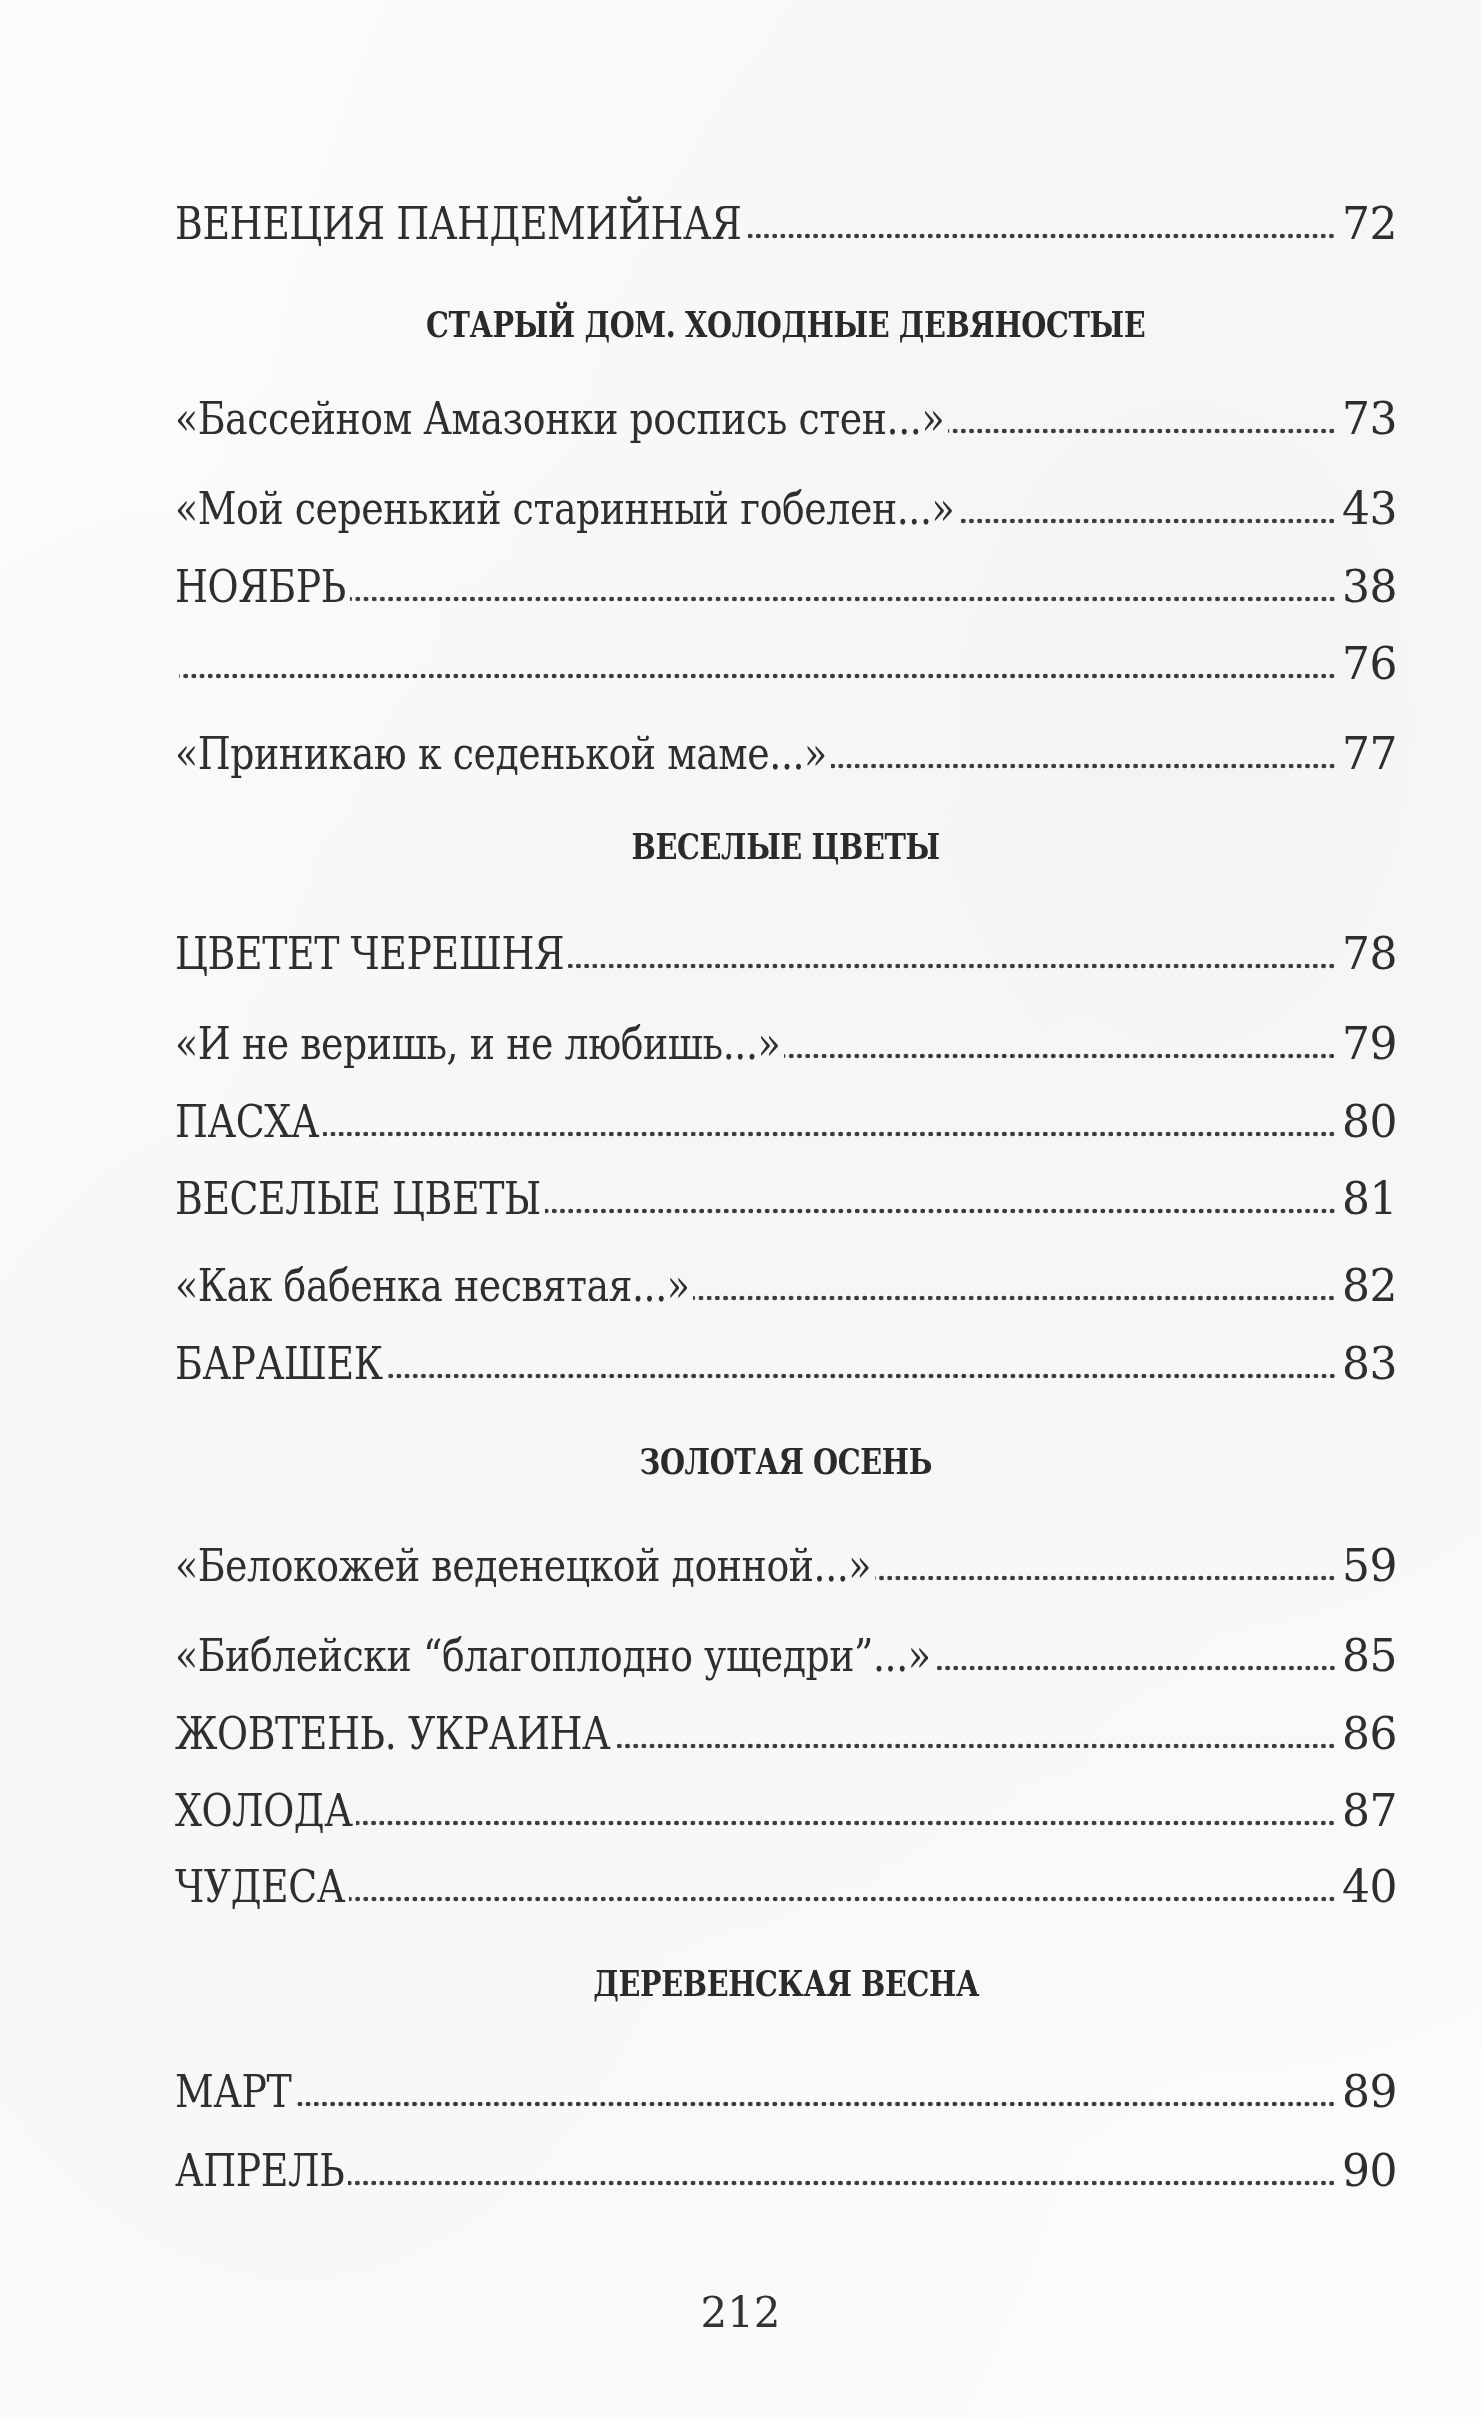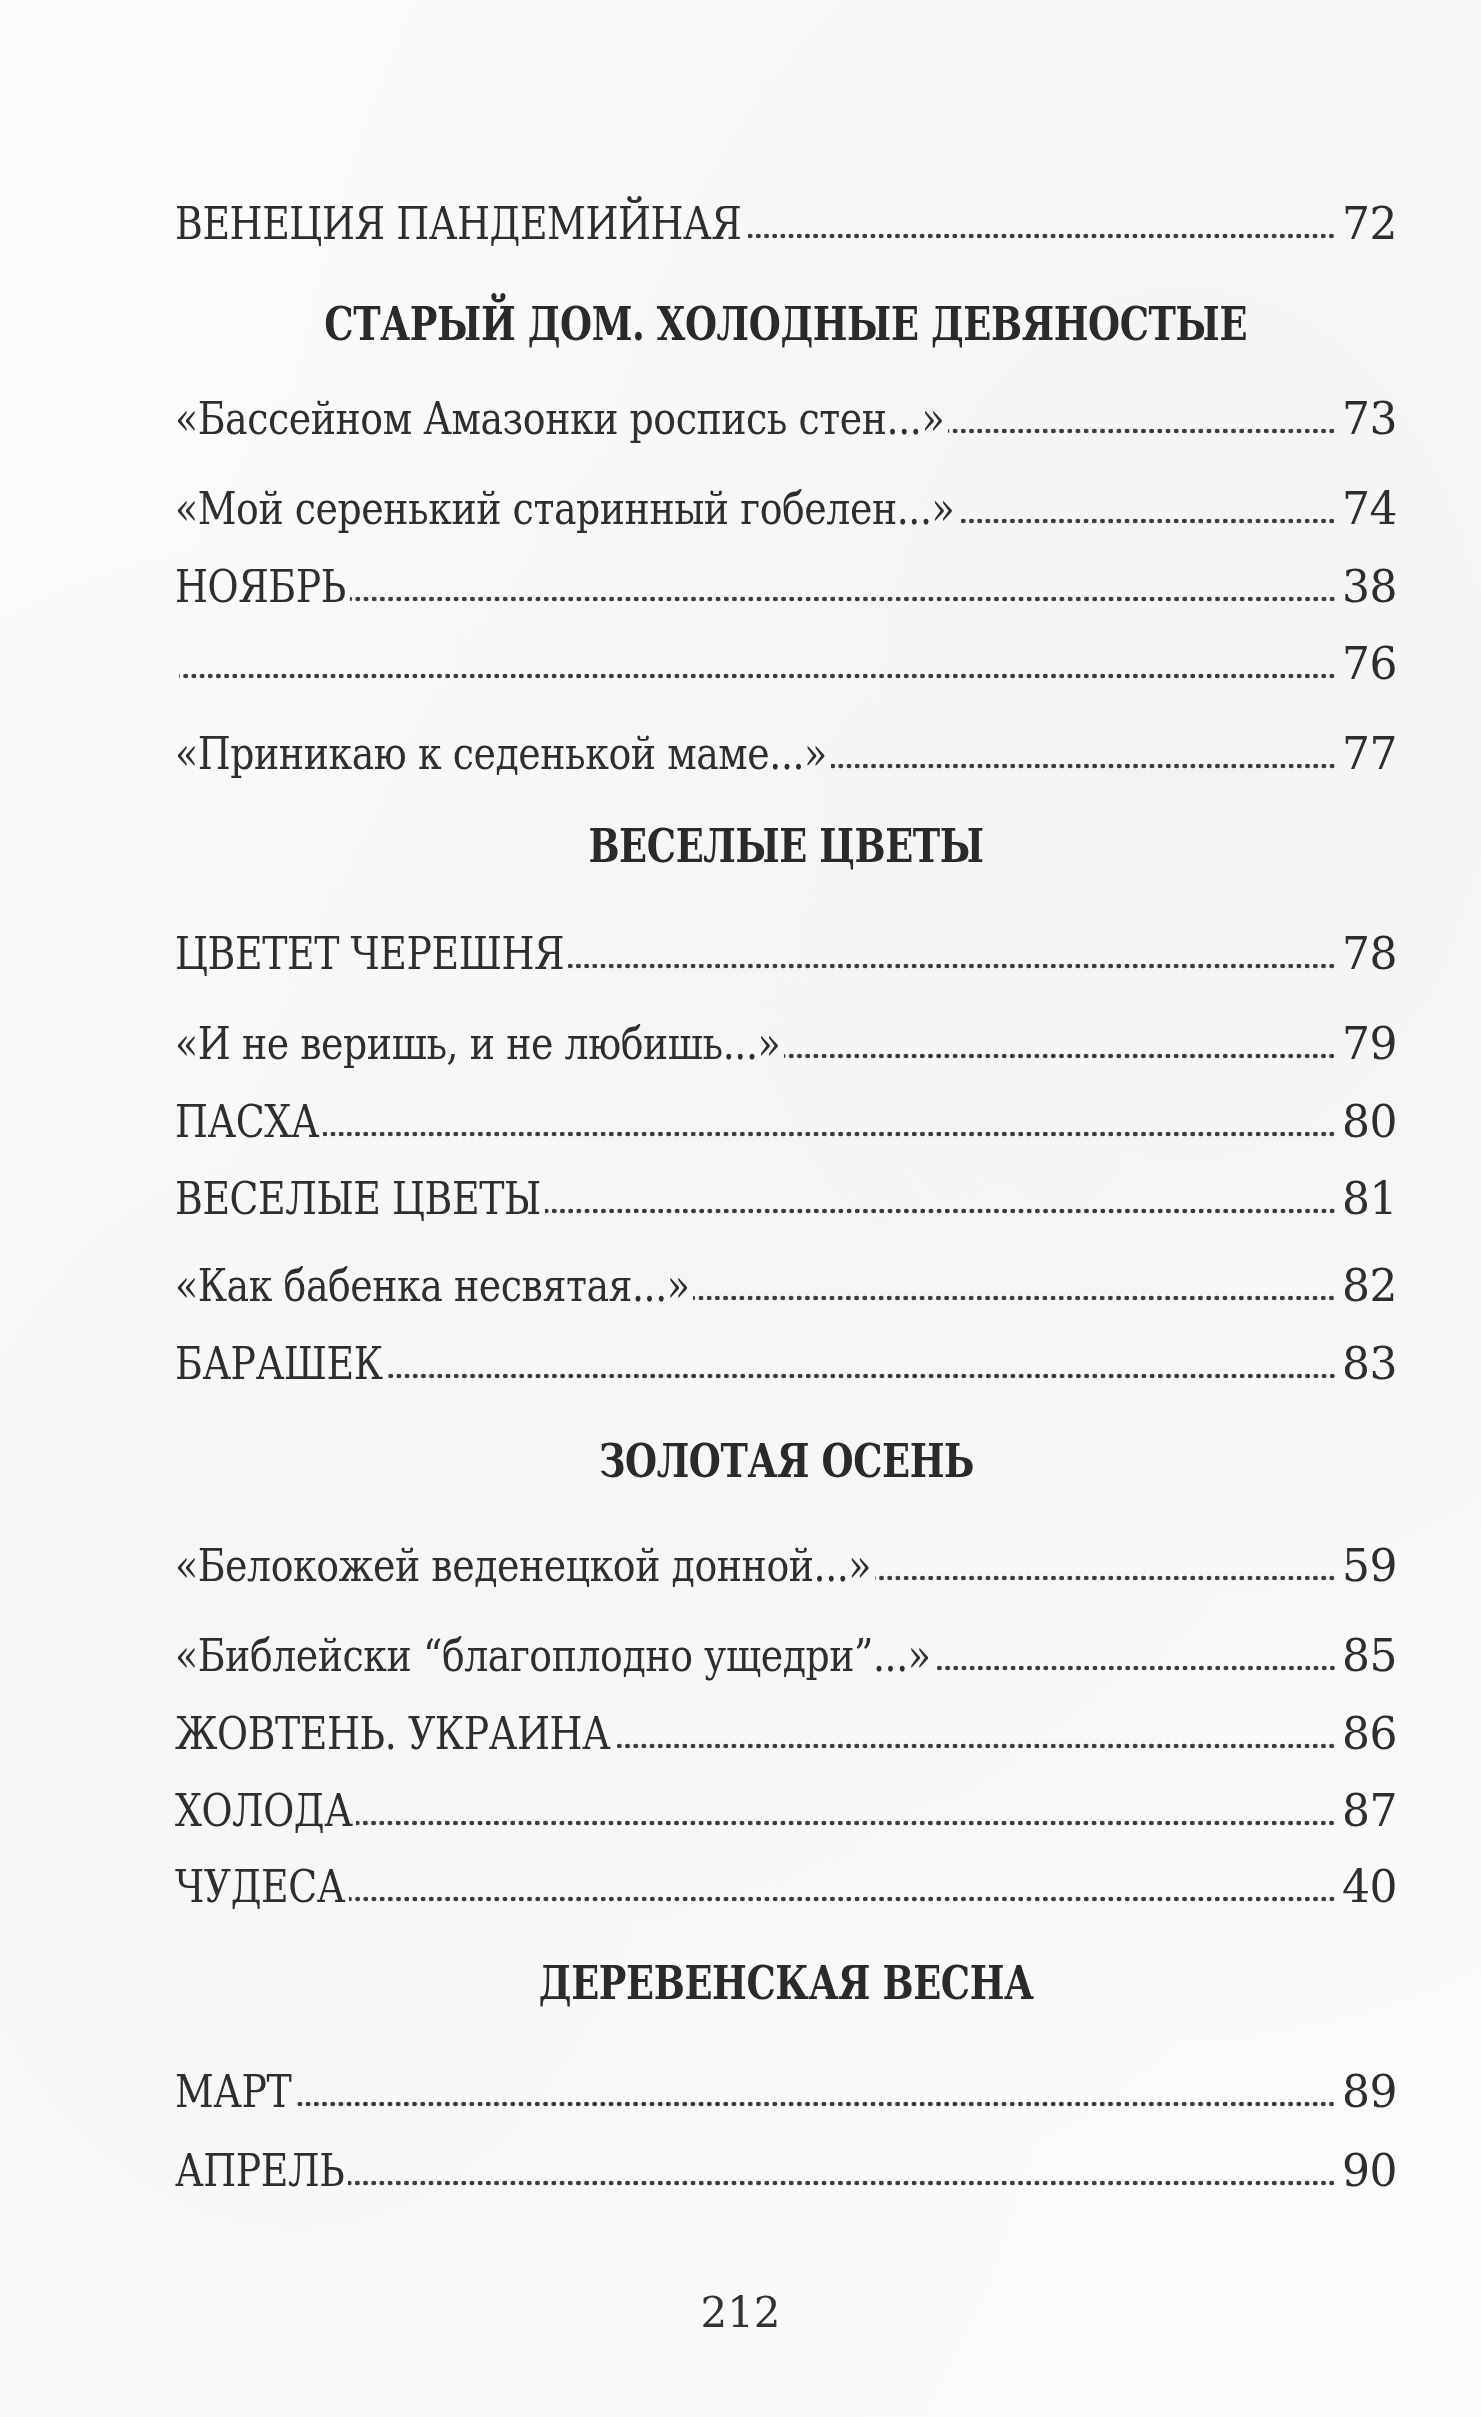--- a/index.html
+++ b/index.html
@@ -66,21 +66,21 @@
       flex: 0 0 auto;
       text-align: right;
       min-width: 52px;
     }
     .section-heading {
       position: absolute;
       left: 0;
       width: 1222px;
       text-align: center;
       font-weight: bold;
-      font-size: 46px;
+      font-size: 36px;
       line-height: 56px;
       letter-spacing: -0.5px;
       color: #2a2a2a;
       white-space: nowrap;
     }
     .section-heading span {
       display: inline-block;
       transform: scaleX(0.8);
       transform-origin: center bottom;
     }
@@ -114,21 +114,21 @@
 
     <div class="entry" style="top:385px">
       <span class="title-wrap" style="width: 769.136px;"><span class="title" style="display:inline-block">«Бассейном Амазонки роспись стен...»</span></span>
       <span class="leader"></span>
       <span class="page-num">73</span>
     </div>
 
     <div class="entry" style="top:475px">
       <span class="title-wrap" style="width: 779.2px;"><span class="title" style="display:inline-block">«Мой серенький старинный гобелен...»</span></span>
       <span class="leader"></span>
-      <span class="page-num">74</span>
+      <span class="page-num">43</span>
     </div>
 
     <div class="entry" style="top:553px">
       <span class="title-wrap" style="width: 170.777px;"><span class="title" style="display:inline-block">НОЯБРЬ</span></span>
       <span class="leader"></span>
       <span class="page-num">38</span>
     </div>
 
     <div class="entry" style="top:630px">
       <span class="leader"></span>

